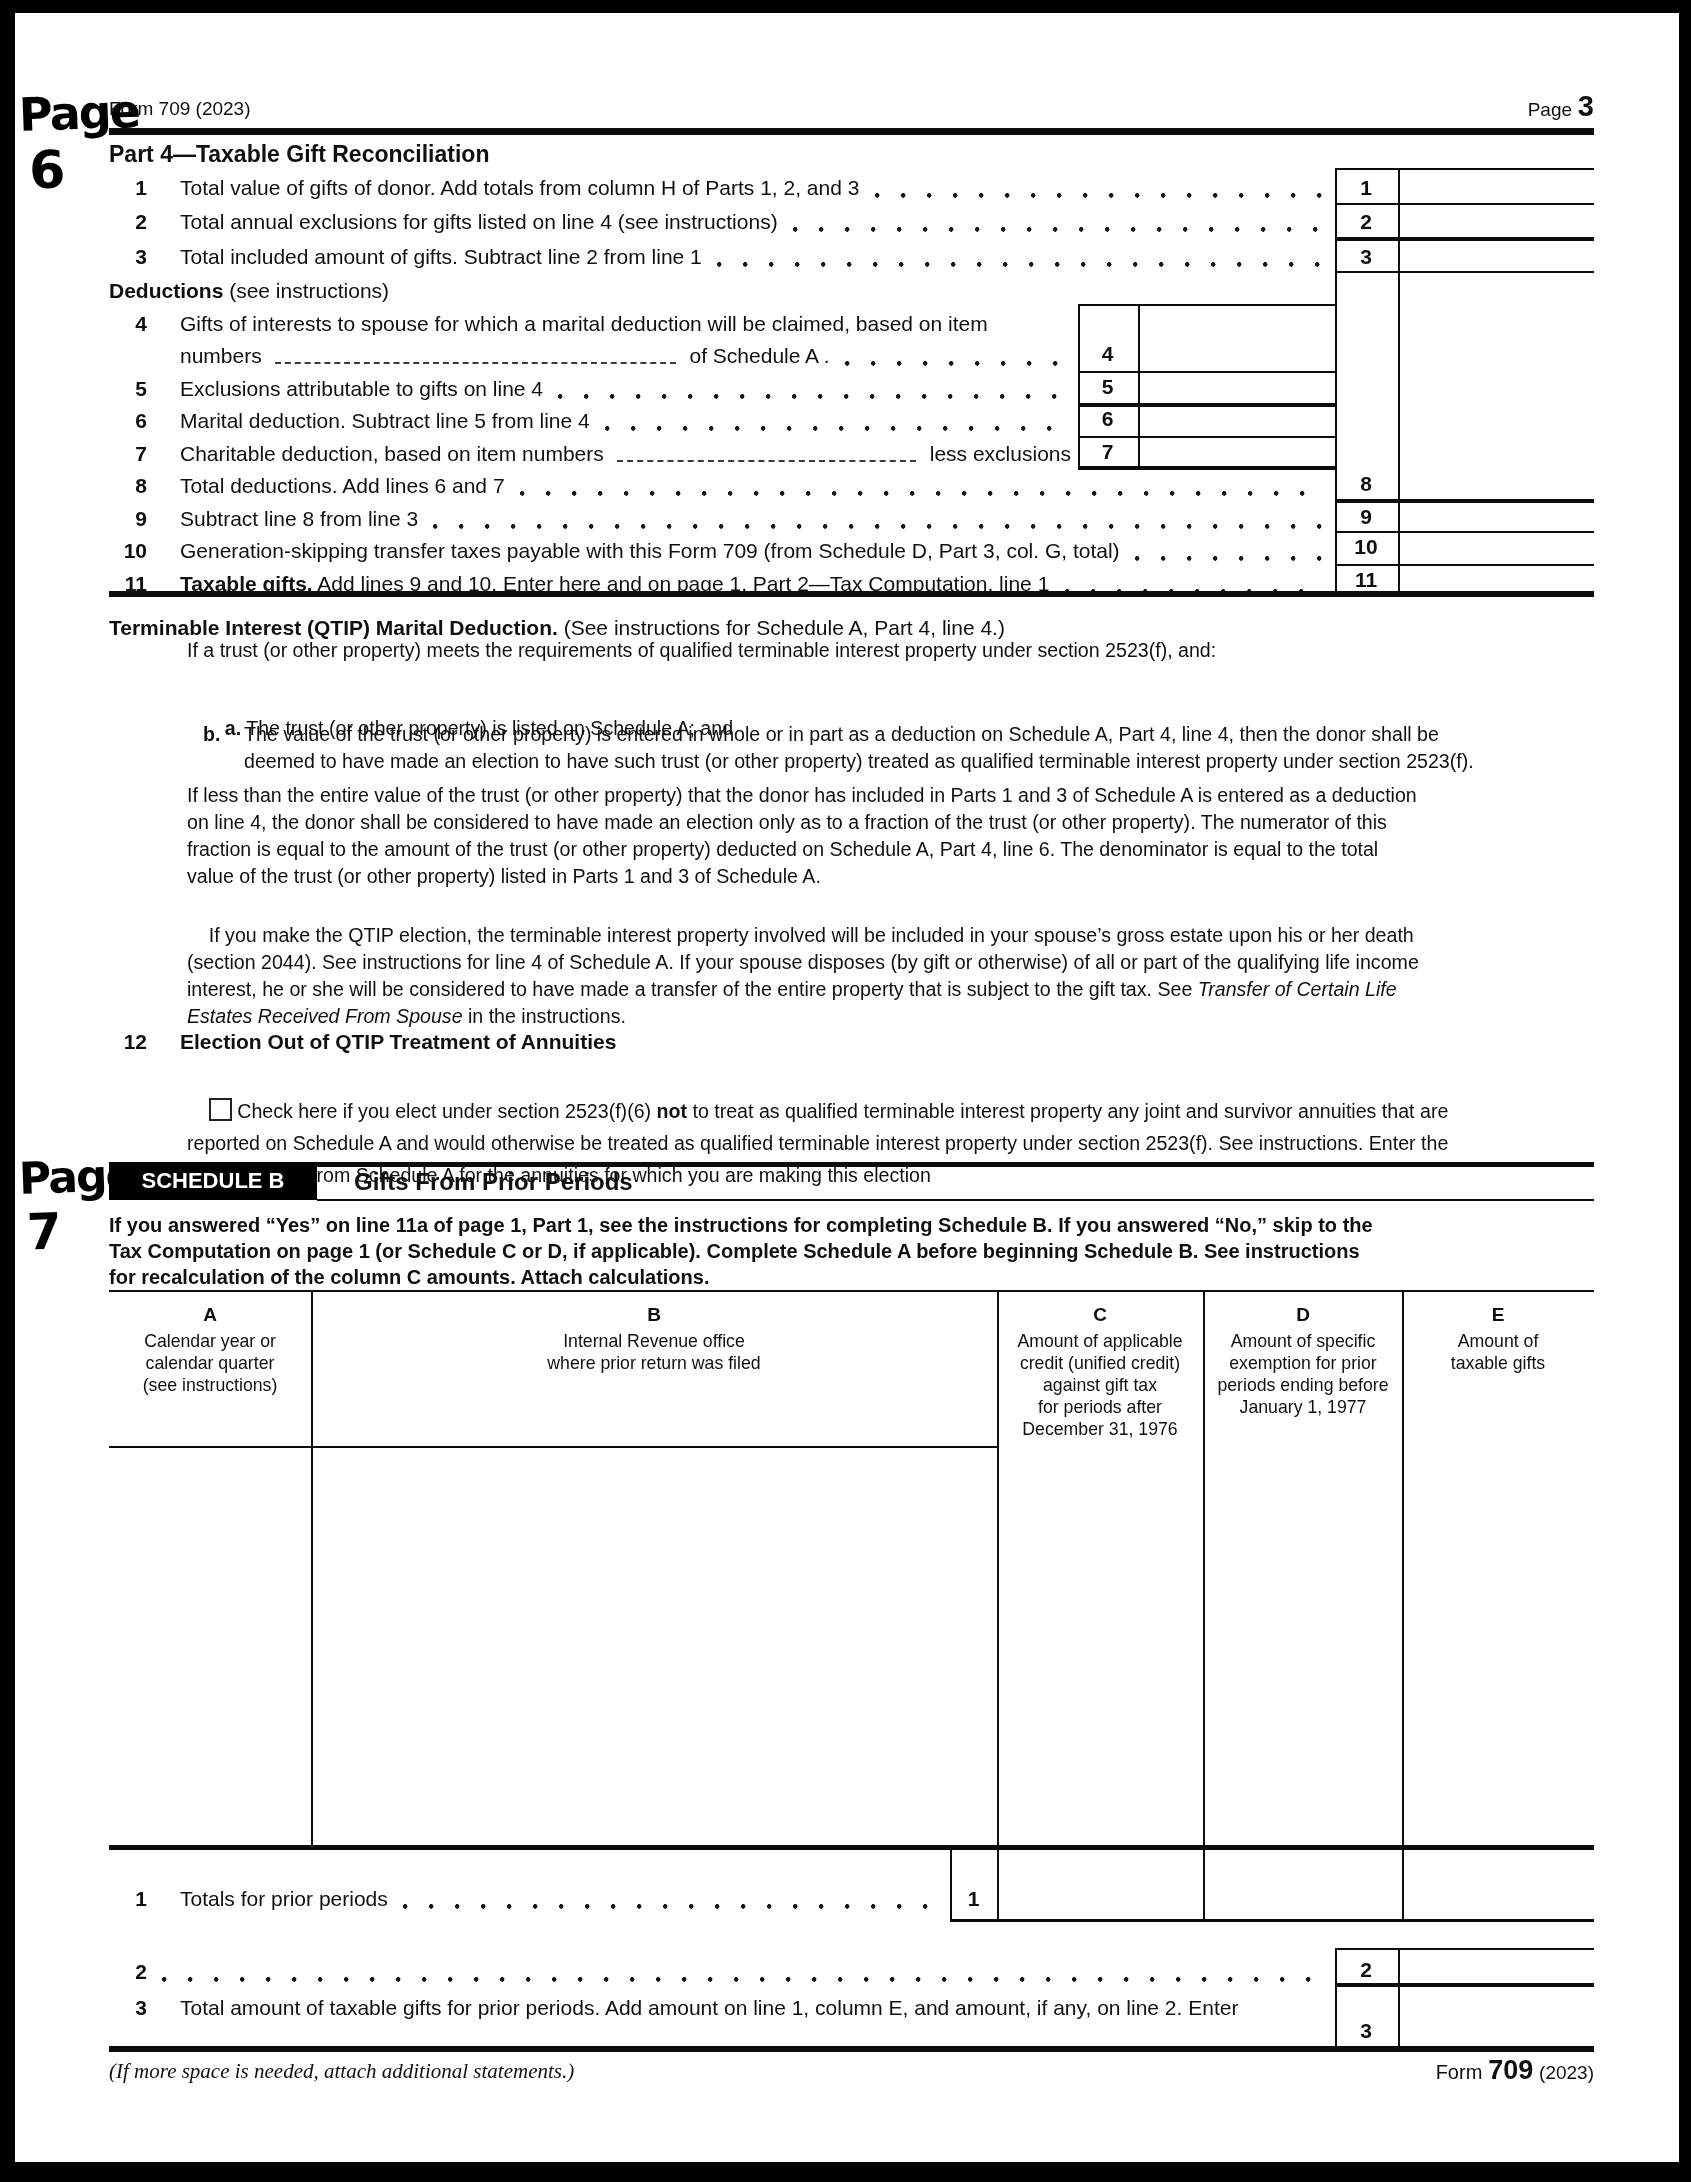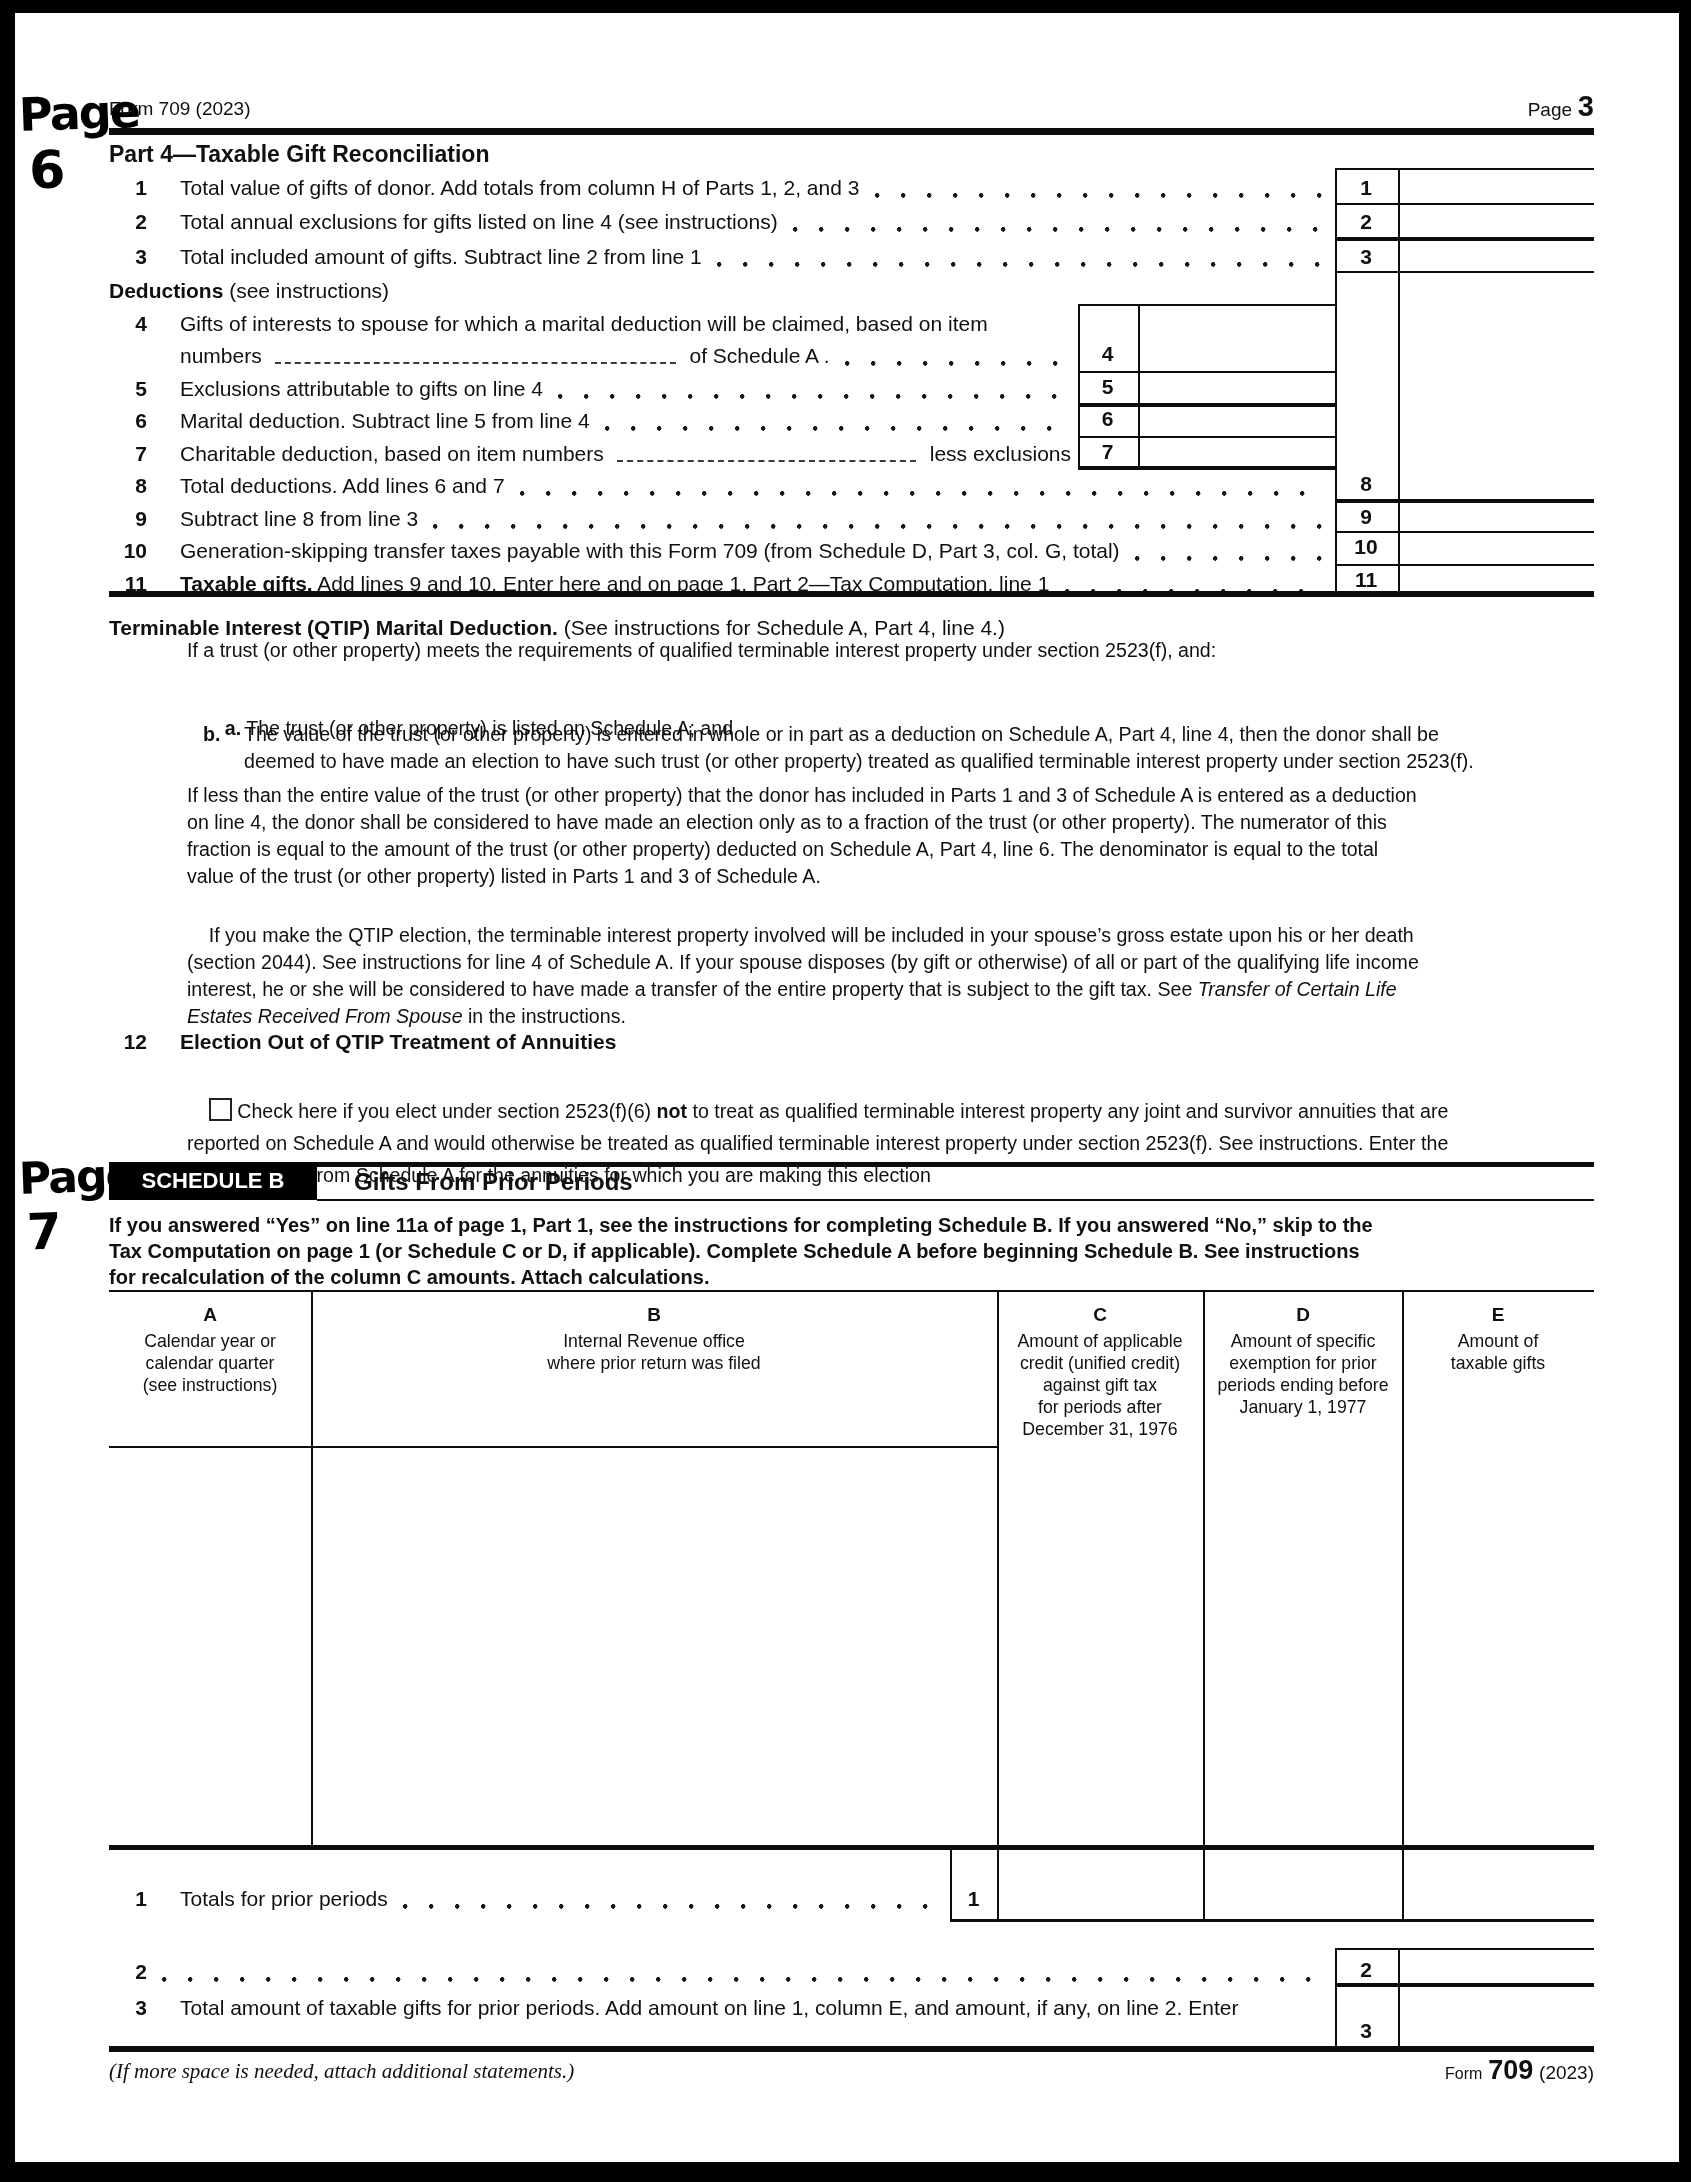--- a/index.html
+++ b/index.html
@@ -271,20 +271,20 @@
   <div class="frow" style="left:109px;top:1996px;width:1220px;">
     <span class="num">3</span>
     <span class="ftext">Total amount of taxable gifts for prior periods. Add amount on line 1, column E, and amount, if any, on line 2. Enter</span>
   </div>
   <div class="boxnum" style="left:1335px;top:2019px;width:62px;">3</div>
   <div class="field" style="left:1399px;top:1988px;width:195px;height:55px;"></div>
 
   <div class="hline" style="left:109px;top:2046px;width:1485px;height:5.7px;"></div>
   <div class="abs i" style="left:109px;top:2059px;font-family:'Liberation Serif','DejaVu Serif',serif;font-size:21px;">(If more space is needed, attach additional statements.)</div>
   <div class="abs" style="left:1212px;top:2055px;width:382px;text-align:right;">
-    <span style="font-size:16px;">Form</span>
+    <span style="font-size:20px;">Form</span>
     <span class="b" style="font-size:27px;">709</span>
     <span style="font-size:19px;">(2023)</span>
   </div>
 
   <div id="frame"></div>
 </div>
 
 
 </body></html>

